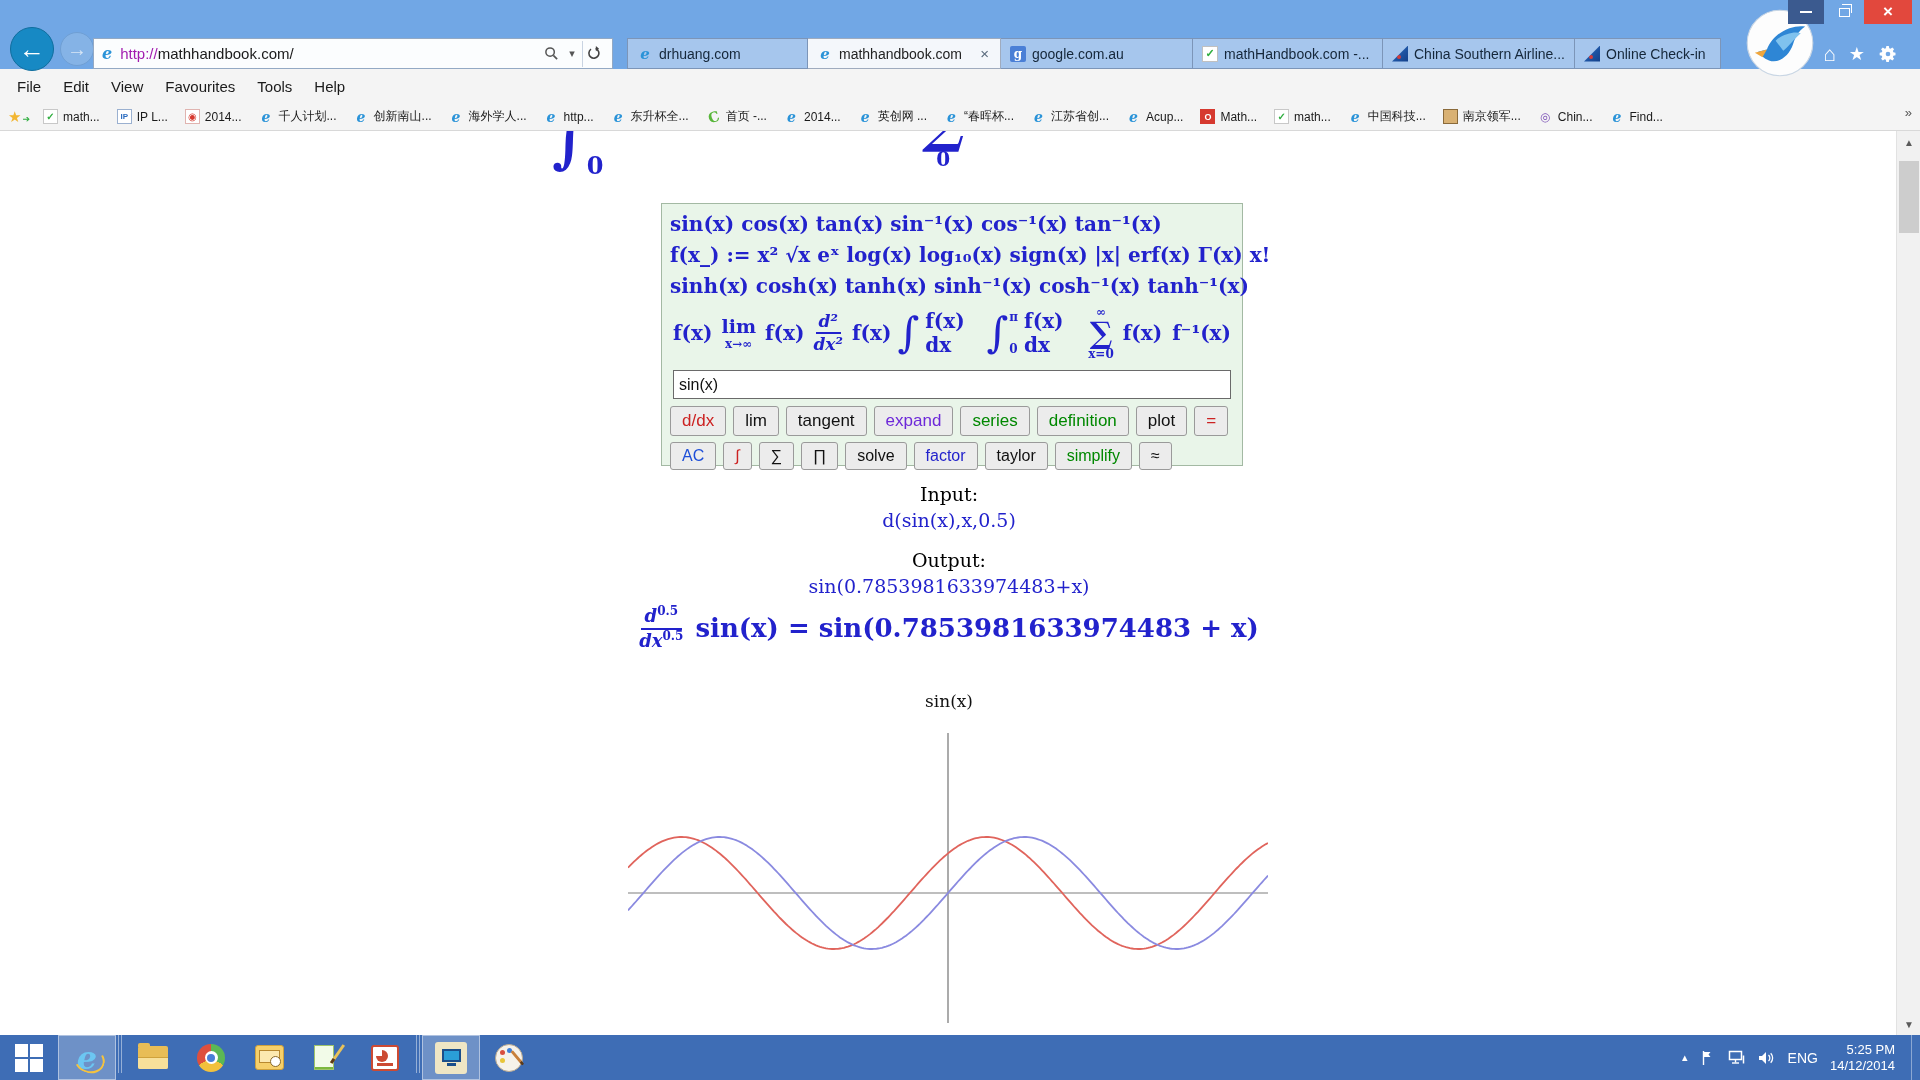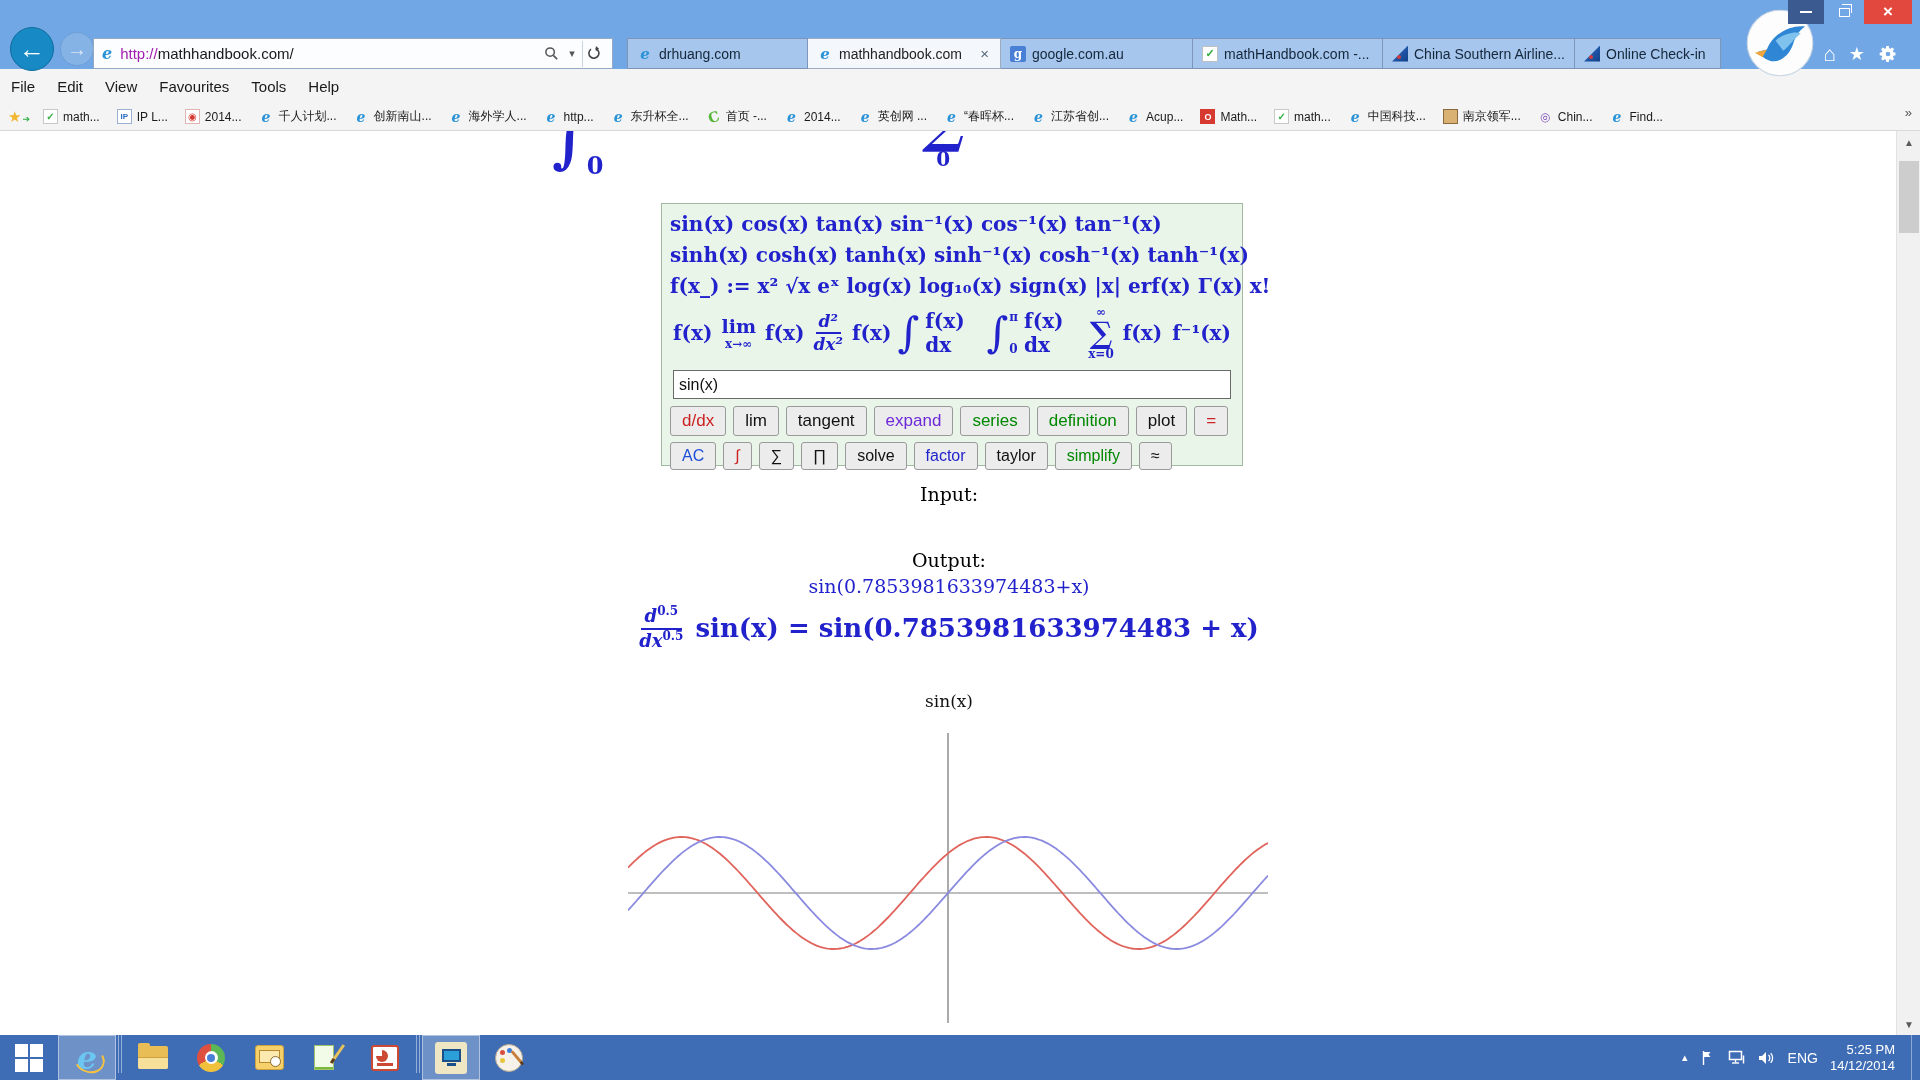--- a/index.html
+++ b/index.html
@@ -45,21 +45,21 @@
   .win-controls { position:absolute; right:8px; top:0; display:flex; gap:5px; z-index:5; }
   .wc { width:36px; height:24px; display:flex; align-items:center; justify-content:center; }
   .wc-min { background:#3b5a8f; } .wc-min i { display:block; width:12px; height:2px; background:#fff; }
   .wc-restore { width:30px; position:relative; }
   .wc-restore i { position:relative; display:block; width:11px; height:9px; border:1.5px solid #fff; background:transparent; }
   .wc-restore i::before { content:""; position:absolute; left:2px; top:-5px; width:9px; height:8px;
                           border:1.5px solid #fff; border-bottom:none; border-left:none; }
   .wc-close { width:48px; background:#e2483d; color:#fff; font-size:17px; font-weight:700; }
 
   
-  .menubar { width:100%; height:34px; background:#f4f4f4; display:flex; align-items:center; padding-left:0; }
+  .menubar { width:100%; height:34px; background:#f4f4f4; display:flex; align-items:center; padding-left:6px; }
   .menu-item { padding:4px 11px; font-size:15px; color:#1a1a1a; }
   .favbar { position:relative; width:100%; height:28px; background:#f4f4f4; border-bottom:1px solid #d8d8d8;
             display:flex; align-items:center; padding-left:8px; gap:17px; overflow:hidden; }
   .fav { display:flex; align-items:center; gap:5px; font-size:12px; color:#1a1a1a; white-space:nowrap; }
   .fic { width:15px; height:15px; flex:none; display:inline-flex; align-items:center; justify-content:center; }
   .fic-ie { color:#2a93d8; font:italic 700 14px "DejaVu Serif",serif; }
   .fic-check { background:#fff; border:1px solid #c8c8c8; color:#2fae3f; font:700 10px "Liberation Sans",sans-serif; }
   .fic-ip { background:#fff; border:1px solid #9ab0d0; color:#2b6cc0; font:700 8px/1 "Liberation Sans",sans-serif; }
   .fic-weibo { background:#fff; border:1px solid #e0b4b0; color:#d6392f; font-size:10px; }
   .fic-swoosh { color:#58b63a; font:700 14px "DejaVu Serif",serif; transform:rotate(-18deg); }
@@ -361,22 +361,22 @@
   <main class="content">
 
     <div class="p-int"><span>∫</span><sub>0</sub></div>
     <div class="p-sum">
         <span class="g">∑</span>
         <span class="s">0</span>
       </div>
 
     <section class="greenbox">
       <div class="mrow">sin(x) cos(x) tan(x) sin⁻¹(x) cos⁻¹(x) tan⁻¹(x)</div>
+      <div class="mrow">f(x_) := x²  √x  eˣ  log(x)  log₁₀(x)  sign(x) |x| erf(x) Γ(x) x!</div>
       <div class="mrow">sinh(x) cosh(x) tanh(x) sinh⁻¹(x) cosh⁻¹(x) tanh⁻¹(x)</div>
-      <div class="mrow">f(x_) := x²  √x  eˣ  log(x)  log₁₀(x)  sign(x) |x| erf(x) Γ(x) x!</div>
       <div class="mrow4">
           <span class="m-txt">f(x)</span>
           <span class="m-ud">
             <span class="top">lim</span>
             <span class="bot">x→∞</span>
           </span>
           <span class="m-txt">f(x)</span>
           <span class="m-frac">
             <span class="num">d²</span>
             <span class="den">dx²</span>
@@ -418,20 +418,21 @@
           <button class="gbtn" style="color: rgb(17, 17, 17);">∏</button>
           <button class="gbtn" style="color: rgb(17, 17, 17);">solve</button>
           <button class="gbtn" style="color: rgb(34, 34, 204);">factor</button>
           <button class="gbtn" style="color: rgb(17, 17, 17);">taylor</button>
           <button class="gbtn" style="color: rgb(0, 136, 0);">simplify</button>
           <button class="gbtn" style="color: rgb(17, 17, 17);">≈</button>
         </div>
     </section>
 
     <div class="cline res-label" style="top:352px">Input:</div>
+    <div class="cline res-val" style="top:378px">d(sin(x),x,0.5)</div>
     <div class="cline res-label" style="top:418px">Output:</div>
     <div class="cline res-val" style="top:444px">sin(0.7853981633974483+x)</div>
 
     <div class="formula">
       <span class="f-frac">
         <span class="num"><span>d</span><sup>0.5</sup></span>
         <span class="den"><span>dx</span><sup>0.5</sup></span>
       </span>
       <span class="f-rhs">sin(x) = sin(0.7853981633974483 + x)</span>
     </div>

